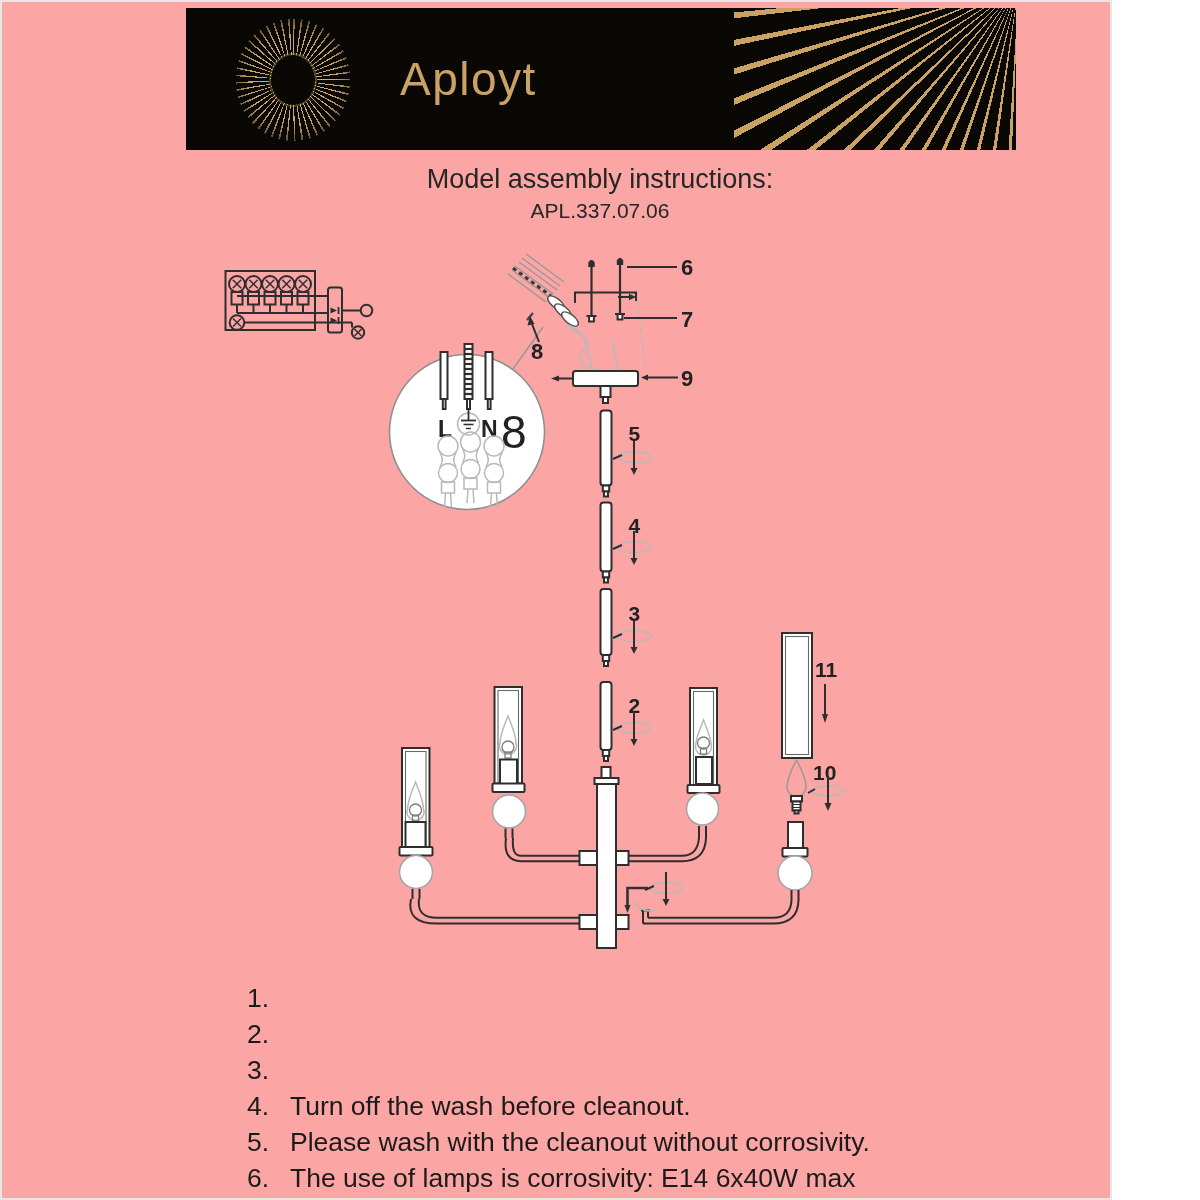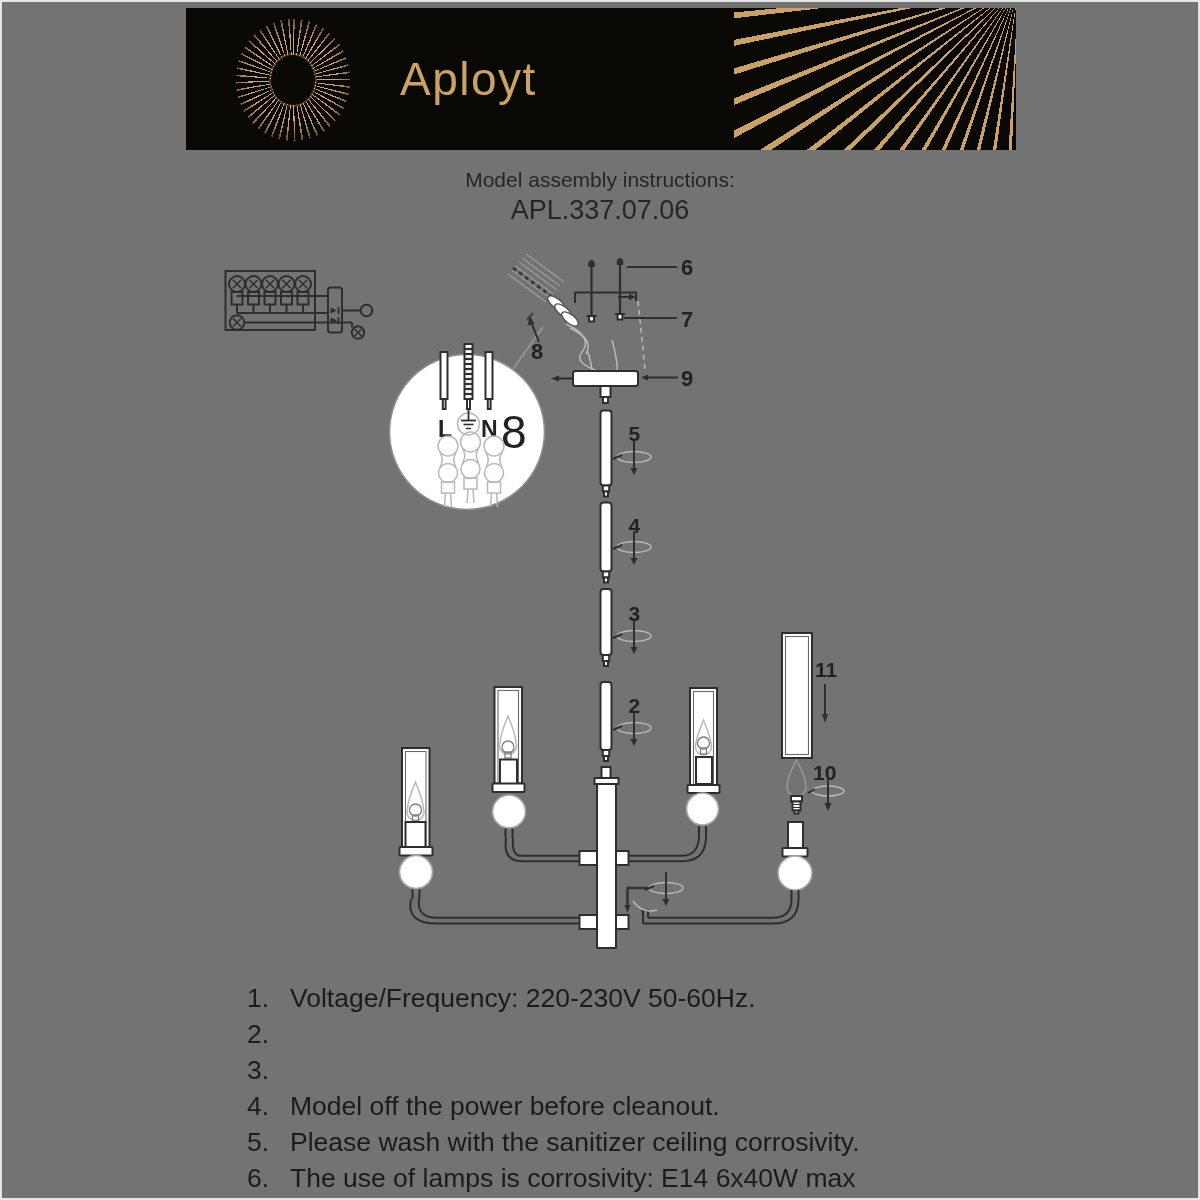--- a/index.html
+++ b/index.html
@@ -1,37 +1,37 @@
 <!DOCTYPE html>
 <html><head>
 <meta charset="utf-8">
 <style>
   html,body{margin:0;padding:0;background:#fff;}
-  .page{position:relative;width:1200px;height:1200px;background:#737373;overflow:hidden;
+  .page{position:relative;width:1112px;height:1200px;background:#fca5a5;overflow:hidden;
         font-family:"Liberation Sans",sans-serif;color:#1d1d1d;}
   .frame{position:absolute;inset:0;border:2px solid #e6e6e6;pointer-events:none;z-index:50;}
 
   
   .banner{position:absolute;left:186px;top:8px;width:830px;height:142px;background:#0a0805;overflow:hidden;}
   .starburst{position:absolute;left:50px;top:11px;width:114px;height:122px;}
   .burst{position:absolute;inset:0;border-radius:50%;
          background:repeating-conic-gradient(#cfa76a 0deg 1.7deg, transparent 1.7deg 7.4deg);}
   .fadeovl{position:absolute;inset:0;border-radius:50%;
          background:radial-gradient(circle, rgba(10,8,5,0) 0%, rgba(10,8,5,0) 50%, rgba(10,8,5,.25) 62%, #0a0805 88%);}
   .hole{position:absolute;left:50%;top:50%;width:44px;height:50px;transform:translate(-50%,-50%);
         border-radius:50%;background:#0a0805;box-shadow:0 0 0 2px rgba(207,167,106,.35);}
   .brand{position:absolute;left:214px;top:0;height:142px;display:flex;align-items:center;
          color:#c9a264;font-size:46px;font-weight:300;letter-spacing:1.5px;}
   .rays{position:absolute;right:0;top:0;width:282px;height:142px;
         background:repeating-conic-gradient(from 150deg at 101% -16%, #c9a264 0deg 1.15deg, transparent 1.15deg 5.4deg);}
 
   
   .title-block{position:absolute;left:0;top:164px;width:1200px;text-align:center;line-height:31px;}
-  .t1{font-size:21px;color:#262626;}
-  .t2{font-size:27px;color:#262626;}
+  .t1{font-size:27px;color:#262626;}
+  .t2{font-size:21px;color:#262626;}
 
   
   svg.diagram{position:absolute;left:180px;top:238px;}
   .d  {stroke:#2e2e2e;fill:none;stroke-width:2;}
   .dw {stroke:#2e2e2e;fill:#fff;stroke-width:2;}
   .thin{stroke:#6a6a6a;fill:none;stroke-width:1.1;}
   .lt {stroke:#b9b9b9;fill:none;stroke-width:1.5;}
   .gry{stroke:#999;fill:none;stroke-width:1.5;}
   .ball{stroke:#a5a5a5;fill:#fff;stroke-width:1.6;}
   .fillD{fill:#2e2e2e;stroke:none;}
@@ -364,34 +364,33 @@
       <ellipse cx="828" cy="791" rx="16" ry="5" class="lt"></ellipse>
       <path d="M808,793 L815,789" stroke="#2e2e2e" stroke-width="2" fill="none"></path>
       <line x1="828" y1="776" x2="828" y2="804" stroke="#2e2e2e" stroke-width="2"></line>
       <polygon points="824.5,803 831.5,803 828,811" class="fillD"></polygon>
     </g>
   </svg>
 
   <ol class="instructions">
     <li>
       <span class="num">1.</span>
-      <span class="txt">Voltage/Frequency: 220-230V 50-60Hz.</span>
     </li>
     <li>
       <span class="num">2.</span>
     </li>
     <li>
       <span class="num">3.</span>
     </li>
     <li>
       <span class="num">4.</span>
-      <span class="txt">Model off the power before cleanout.</span>
+      <span class="txt">Turn off the wash before cleanout.</span>
     </li>
     <li>
       <span class="num">5.</span>
-      <span class="txt">Please wash with the sanitizer ceiling corrosivity.</span>
+      <span class="txt">Please wash with the cleanout without corrosivity.</span>
     </li>
     <li>
       <span class="num">6.</span>
       <span class="txt">The use of lamps is corrosivity: E14 6x40W max</span>
     </li>
   </ol>
 </div>
 
 </body></html>

